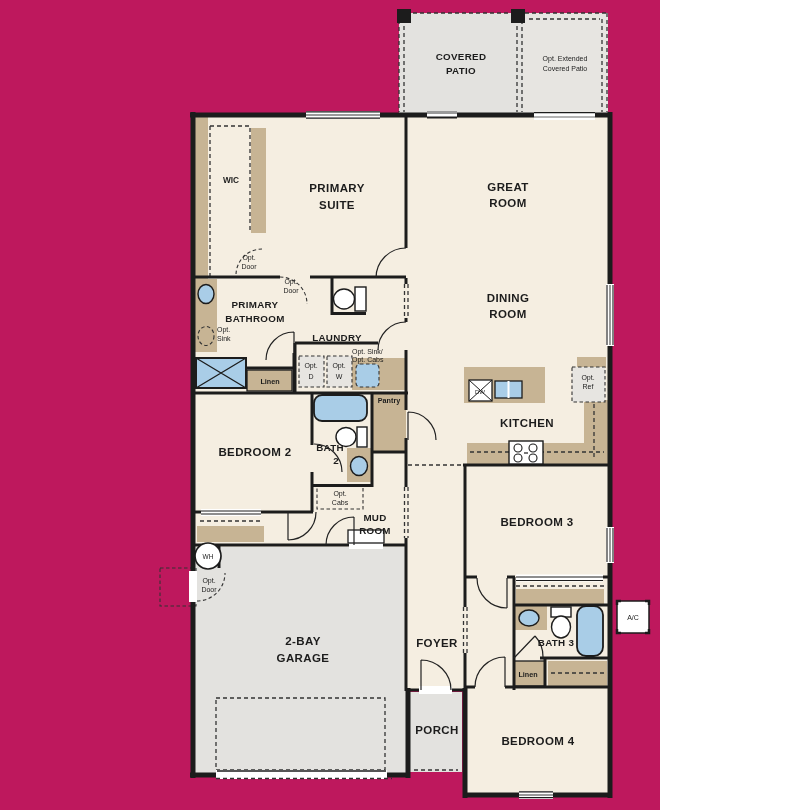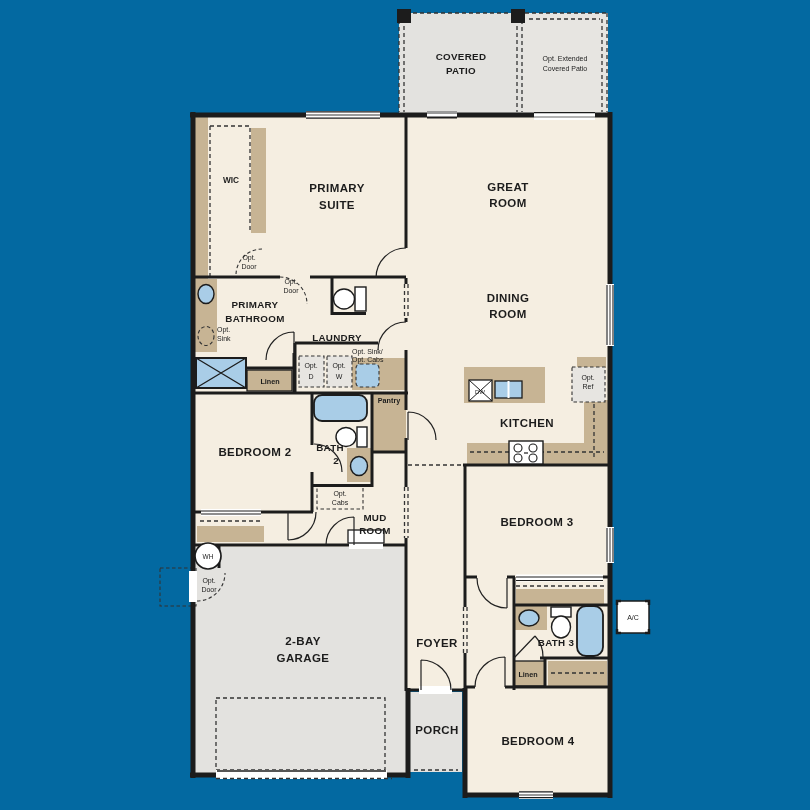--- a/index.html
+++ b/index.html
@@ -1,16 +1,16 @@
 <!DOCTYPE html>
 <html><head>
 <meta charset="utf-8">
 <style>
   html,body{margin:0;padding:0;background:#ffffff;}
-  #stage{position:relative;width:810px;height:810px;background:#0369a1;overflow:hidden;}
+  #stage{position:relative;width:660px;height:810px;background:#be185d;overflow:hidden;}
   svg{display:block;}
   text{font-family:"Liberation Sans","DejaVu Sans",sans-serif;fill:#1c1c1c;text-anchor:middle;}
   .lbl-lg{font-size:11.5px;font-weight:bold;letter-spacing:.4px;}
   .lbl-md{font-size:9.8px;font-weight:bold;letter-spacing:.3px;}
   .lbl-sm{font-size:7.2px;font-weight:bold;}
   .lbl-opt{font-size:7px;font-weight:normal;}
   .start{text-anchor:start;}
   .wall{stroke:#1c1c1c;fill:none;}
   .thin{stroke:#1c1c1c;fill:none;stroke-width:1.3;}
   .dash{stroke:#333;fill:none;stroke-width:1.3;stroke-dasharray:4 3;}

